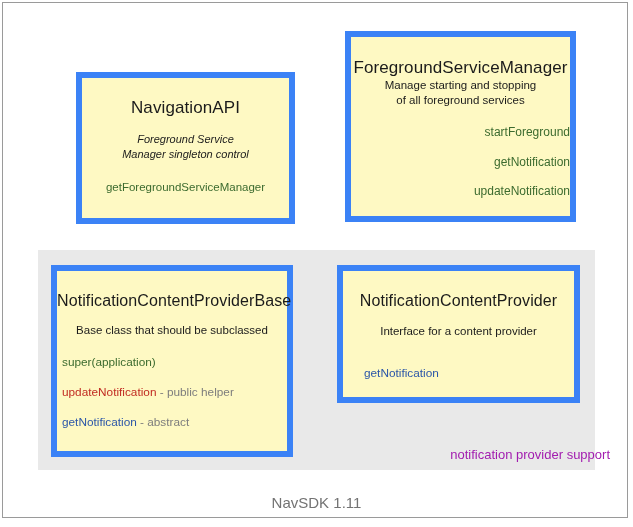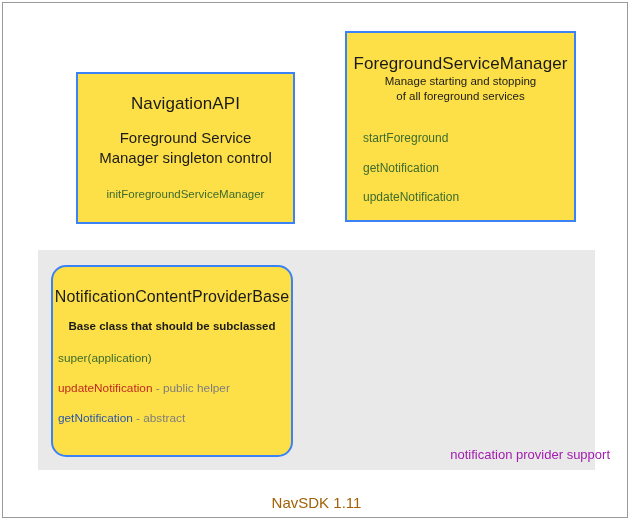--- a/index.html
+++ b/index.html
@@ -31,22 +31,22 @@
   .gray-panel {
     position: absolute;
     left: 38px;
     top: 250px;
     width: 557px;
     height: 220px;
     background: #e9e9e9;
   }
   .card {
     position: absolute;
-    background: #fde047;
-    border: 2px solid #3b82f6;
+    background: #fef9c3;
+    border: 6px solid #3b82f6;
     box-sizing: border-box;
   }
   .card-title {
     text-align: center;
     color: #1b1b1b;
     font-weight: 400;
     letter-spacing: 0.1px;
   }
   .card-desc {
     text-align: center;
@@ -66,55 +66,55 @@
   .m-note  { color: #7d7d7d; margin-top: 29px; }
 
   
   #card-navigation-api {
     left: 76px; top: 72px; width: 219px; height: 152px;
   }
   #card-navigation-api .card-title {
     font-size: 17px; margin-top: 20px;
   }
   #card-navigation-api .card-desc {
-    font-size: 15px; margin-top: 14px;
+    font-size: 11px; margin-top: 14px; font-style: italic;
   }
   #card-navigation-api .methods {
     margin-top: 20px; text-align: center;
   }
   #card-navigation-api .method {
     font-size: 11.5px; margin-bottom: 15px;
   }
 
   
   #card-foreground-service-manager {
     left: 345px; top: 31px; width: 231px; height: 191px;
   }
   #card-foreground-service-manager .card-title {
     font-size: 17px; margin-top: 21px;
   }
   #card-foreground-service-manager .card-desc {
     font-size: 11.5px; margin-top: 0;
   }
   #card-foreground-service-manager .methods {
-    margin-top: 28px; padding-left: 16px; text-align: left;
+    margin-top: 18px; padding-left: 16px; text-align: right;
   }
   #card-foreground-service-manager .method {
     font-size: 12px; margin-bottom: 16px;
   }
 
   
   #card-notification-content-provider-base {
-    left: 51px; top: 265px; width: 242px; height: 192px; border-radius: 15px;
+    left: 51px; top: 265px; width: 242px; height: 192px;
   }
   #card-notification-content-provider-base .card-title {
     font-size: 16px; margin-top: 21px;
   }
   #card-notification-content-provider-base .card-desc {
-    font-size: 11.5px; margin-top: 13px; font-weight: bold;
+    font-size: 11.5px; margin-top: 13px;
   }
   #card-notification-content-provider-base .methods {
     margin-top: 18px; padding-left: 5px; text-align: left;
   }
   #card-notification-content-provider-base .method {
     font-size: 11.8px; margin-bottom: 17px;
   }
 
   
   #card-notification-content-provider {
@@ -142,41 +142,41 @@
     text-align: right;
     white-space: nowrap;
   }
   .footer-caption {
     position: absolute;
     left: 0;
     right: 0;
     top: 494px;
     text-align: center;
     font-size: 15px;
-    color: #a16207;
+    color: #737373;
   }
 </style>
 </head>
 <body>
 
 <div id="canvas">
 
   <div class="outer-frame"></div>
 
   <div class="gray-panel"></div>
 
   <div class="card" id="card-navigation-api">
     <div class="card-title">NavigationAPI</div>
     <div class="card-desc">
       <div>Foreground Service</div>
       <div>Manager singleton control</div>
     </div>
     <div class="methods">
       <div class="method">
-        <span class="m-green">initForegroundServiceManager</span><span class="m-note"></span>
+        <span class="m-green">getForegroundServiceManager</span><span class="m-note"></span>
       </div>
     </div>
   </div>
 
   <div class="card" id="card-foreground-service-manager">
     <div class="card-title">ForegroundServiceManager</div>
     <div class="card-desc">
       <div>Manage starting and stopping</div>
       <div>of all foreground services</div>
     </div>
@@ -204,18 +204,29 @@
       </div>
       <div class="method">
         <span class="m-red">updateNotification</span><span class="m-note"> - public helper</span>
       </div>
       <div class="method">
         <span class="m-blue">getNotification</span><span class="m-note"> - abstract</span>
       </div>
     </div>
   </div>
 
+  <div class="card" id="card-notification-content-provider">
+    <div class="card-title">NotificationContentProvider</div>
+    <div class="card-desc">
+      <div>Interface for a content provider</div>
+    </div>
+    <div class="methods">
+      <div class="method">
+        <span class="m-blue">getNotification</span><span class="m-note"></span>
+      </div>
+    </div>
+  </div>
 
   <div class="panel-label">notification provider support</div>
 
   <div class="footer-caption">NavSDK 1.11</div>
 
 </div>
 
 </body></html>

